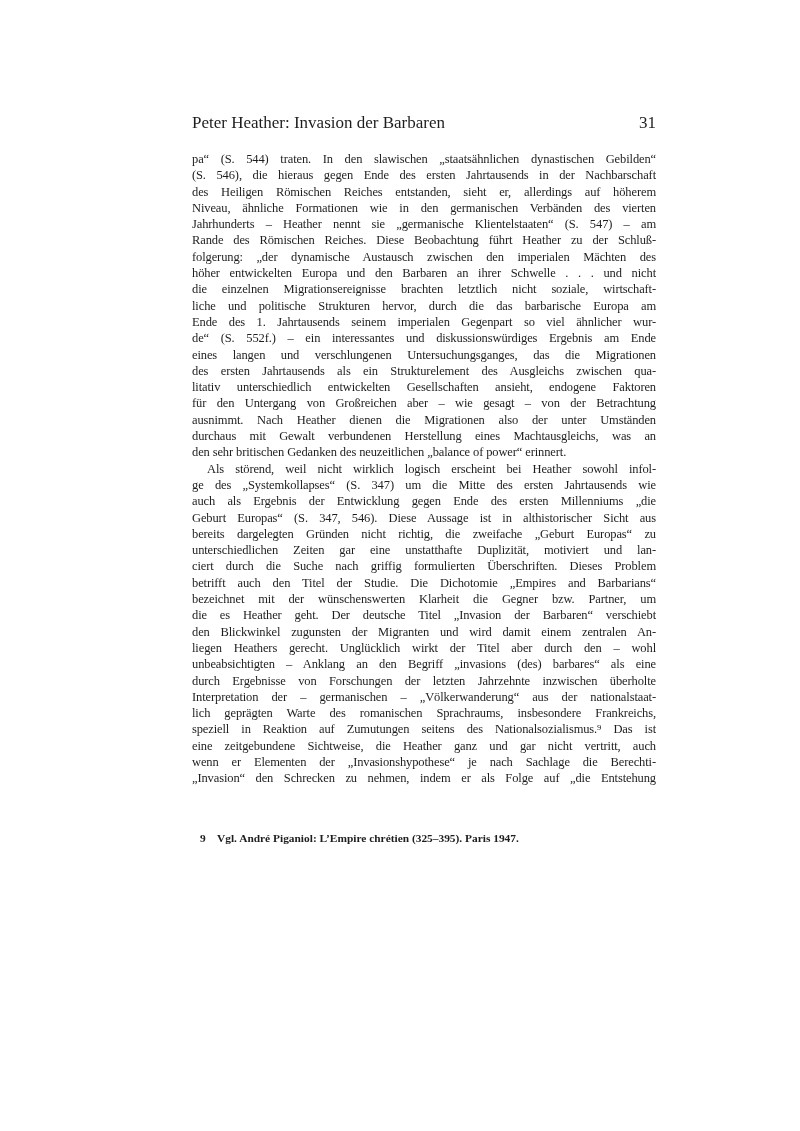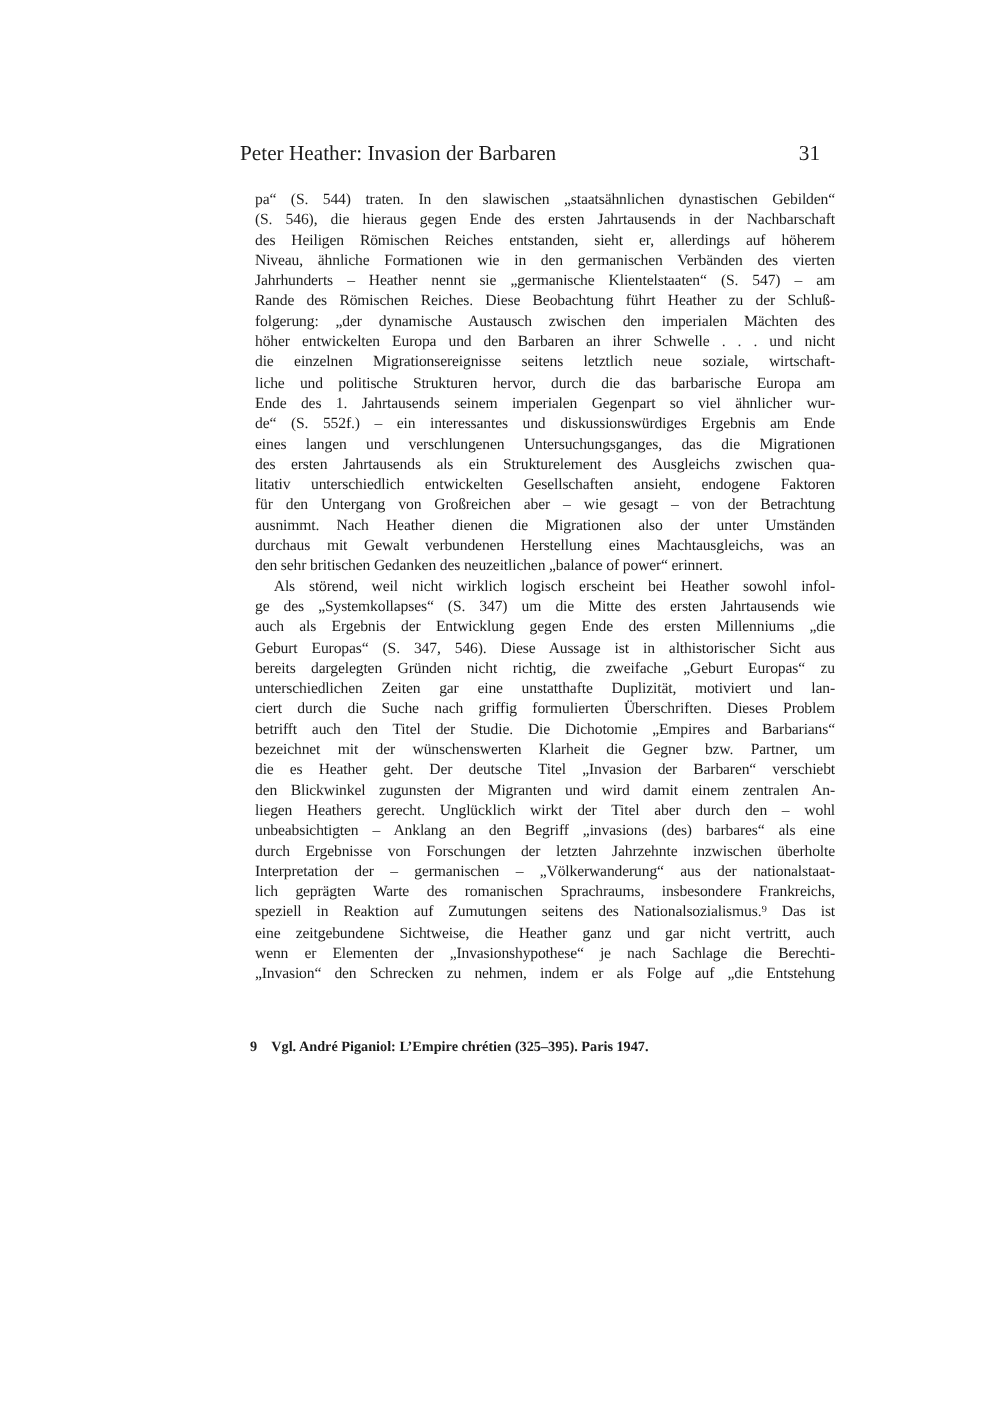--- a/index.html
+++ b/index.html
@@ -12,21 +12,21 @@
   .textblock { position:absolute; left:192px; top:0; width:464px; height:100%; }
 
   .pageheader {
     position:absolute; top:114px; left:0; width:100%;
     text-align:left; font-size:17px; line-height:17px;
   }
   .page-number { position:absolute; right:0; top:0; }
 
   .bodytext {
     position:absolute; top:151px; left:0; width:100%;
-    font-size:12.5px; line-height:16.3px; letter-spacing:-0.12px;margin-left:12px;
+    font-size:12.5px; line-height:16.3px; letter-spacing:-0.12px;
   }
   .line {
     height:16.3px; overflow:hidden;
     text-align:justify; text-align-last:justify;
   }
   .line.indent { text-indent:15px; }
   .line.flush  { text-align-last:left; }
 
   .footnote {
     position:absolute; top:831px; left:0; width:100%;
@@ -47,21 +47,21 @@
 
     <div class="bodytext" id="body-lines">
         <div class="line">pa“ (S. 544) traten. In den slawischen „staatsähnlichen dynastischen Gebilden“</div>
         <div class="line">(S. 546), die hieraus gegen Ende des ersten Jahrtausends in der Nachbarschaft</div>
         <div class="line">des Heiligen Römischen Reiches entstanden, sieht er, allerdings auf höherem</div>
         <div class="line">Niveau, ähnliche Formationen wie in den germanischen Verbänden des vierten</div>
         <div class="line">Jahrhunderts – Heather nennt sie „germanische Klientelstaaten“ (S. 547) – am</div>
         <div class="line">Rande des Römischen Reiches. Diese Beobachtung führt Heather zu der Schluß-</div>
         <div class="line">folgerung: „der dynamische Austausch zwischen den imperialen Mächten des</div>
         <div class="line">höher entwickelten Europa und den Barbaren an ihrer Schwelle . . . und nicht</div>
-        <div class="line">die einzelnen Migrationsereignisse seitens letztlich neue soziale, wirtschaft-</div>
+        <div class="line">die einzelnen Migrationsereignisse brachten letztlich nicht soziale, wirtschaft-</div>
         <div class="line">liche und politische Strukturen hervor, durch die das barbarische Europa am</div>
         <div class="line">Ende des 1. Jahrtausends seinem imperialen Gegenpart so viel ähnlicher wur-</div>
         <div class="line">de“ (S. 552f.) – ein interessantes und diskussionswürdiges Ergebnis am Ende</div>
         <div class="line">eines langen und verschlungenen Untersuchungsganges, das die Migrationen</div>
         <div class="line">des ersten Jahrtausends als ein Strukturelement des Ausgleichs zwischen qua-</div>
         <div class="line">litativ unterschiedlich entwickelten Gesellschaften ansieht, endogene Faktoren</div>
         <div class="line">für den Untergang von Großreichen aber – wie gesagt – von der Betrachtung</div>
         <div class="line">ausnimmt. Nach Heather dienen die Migrationen also der unter Umständen</div>
         <div class="line">durchaus mit Gewalt verbundenen Herstellung eines Machtausgleichs, was an</div>
         <div class="line flush">den sehr britischen Gedanken des neuzeitlichen „balance of power“ erinnert.</div>

